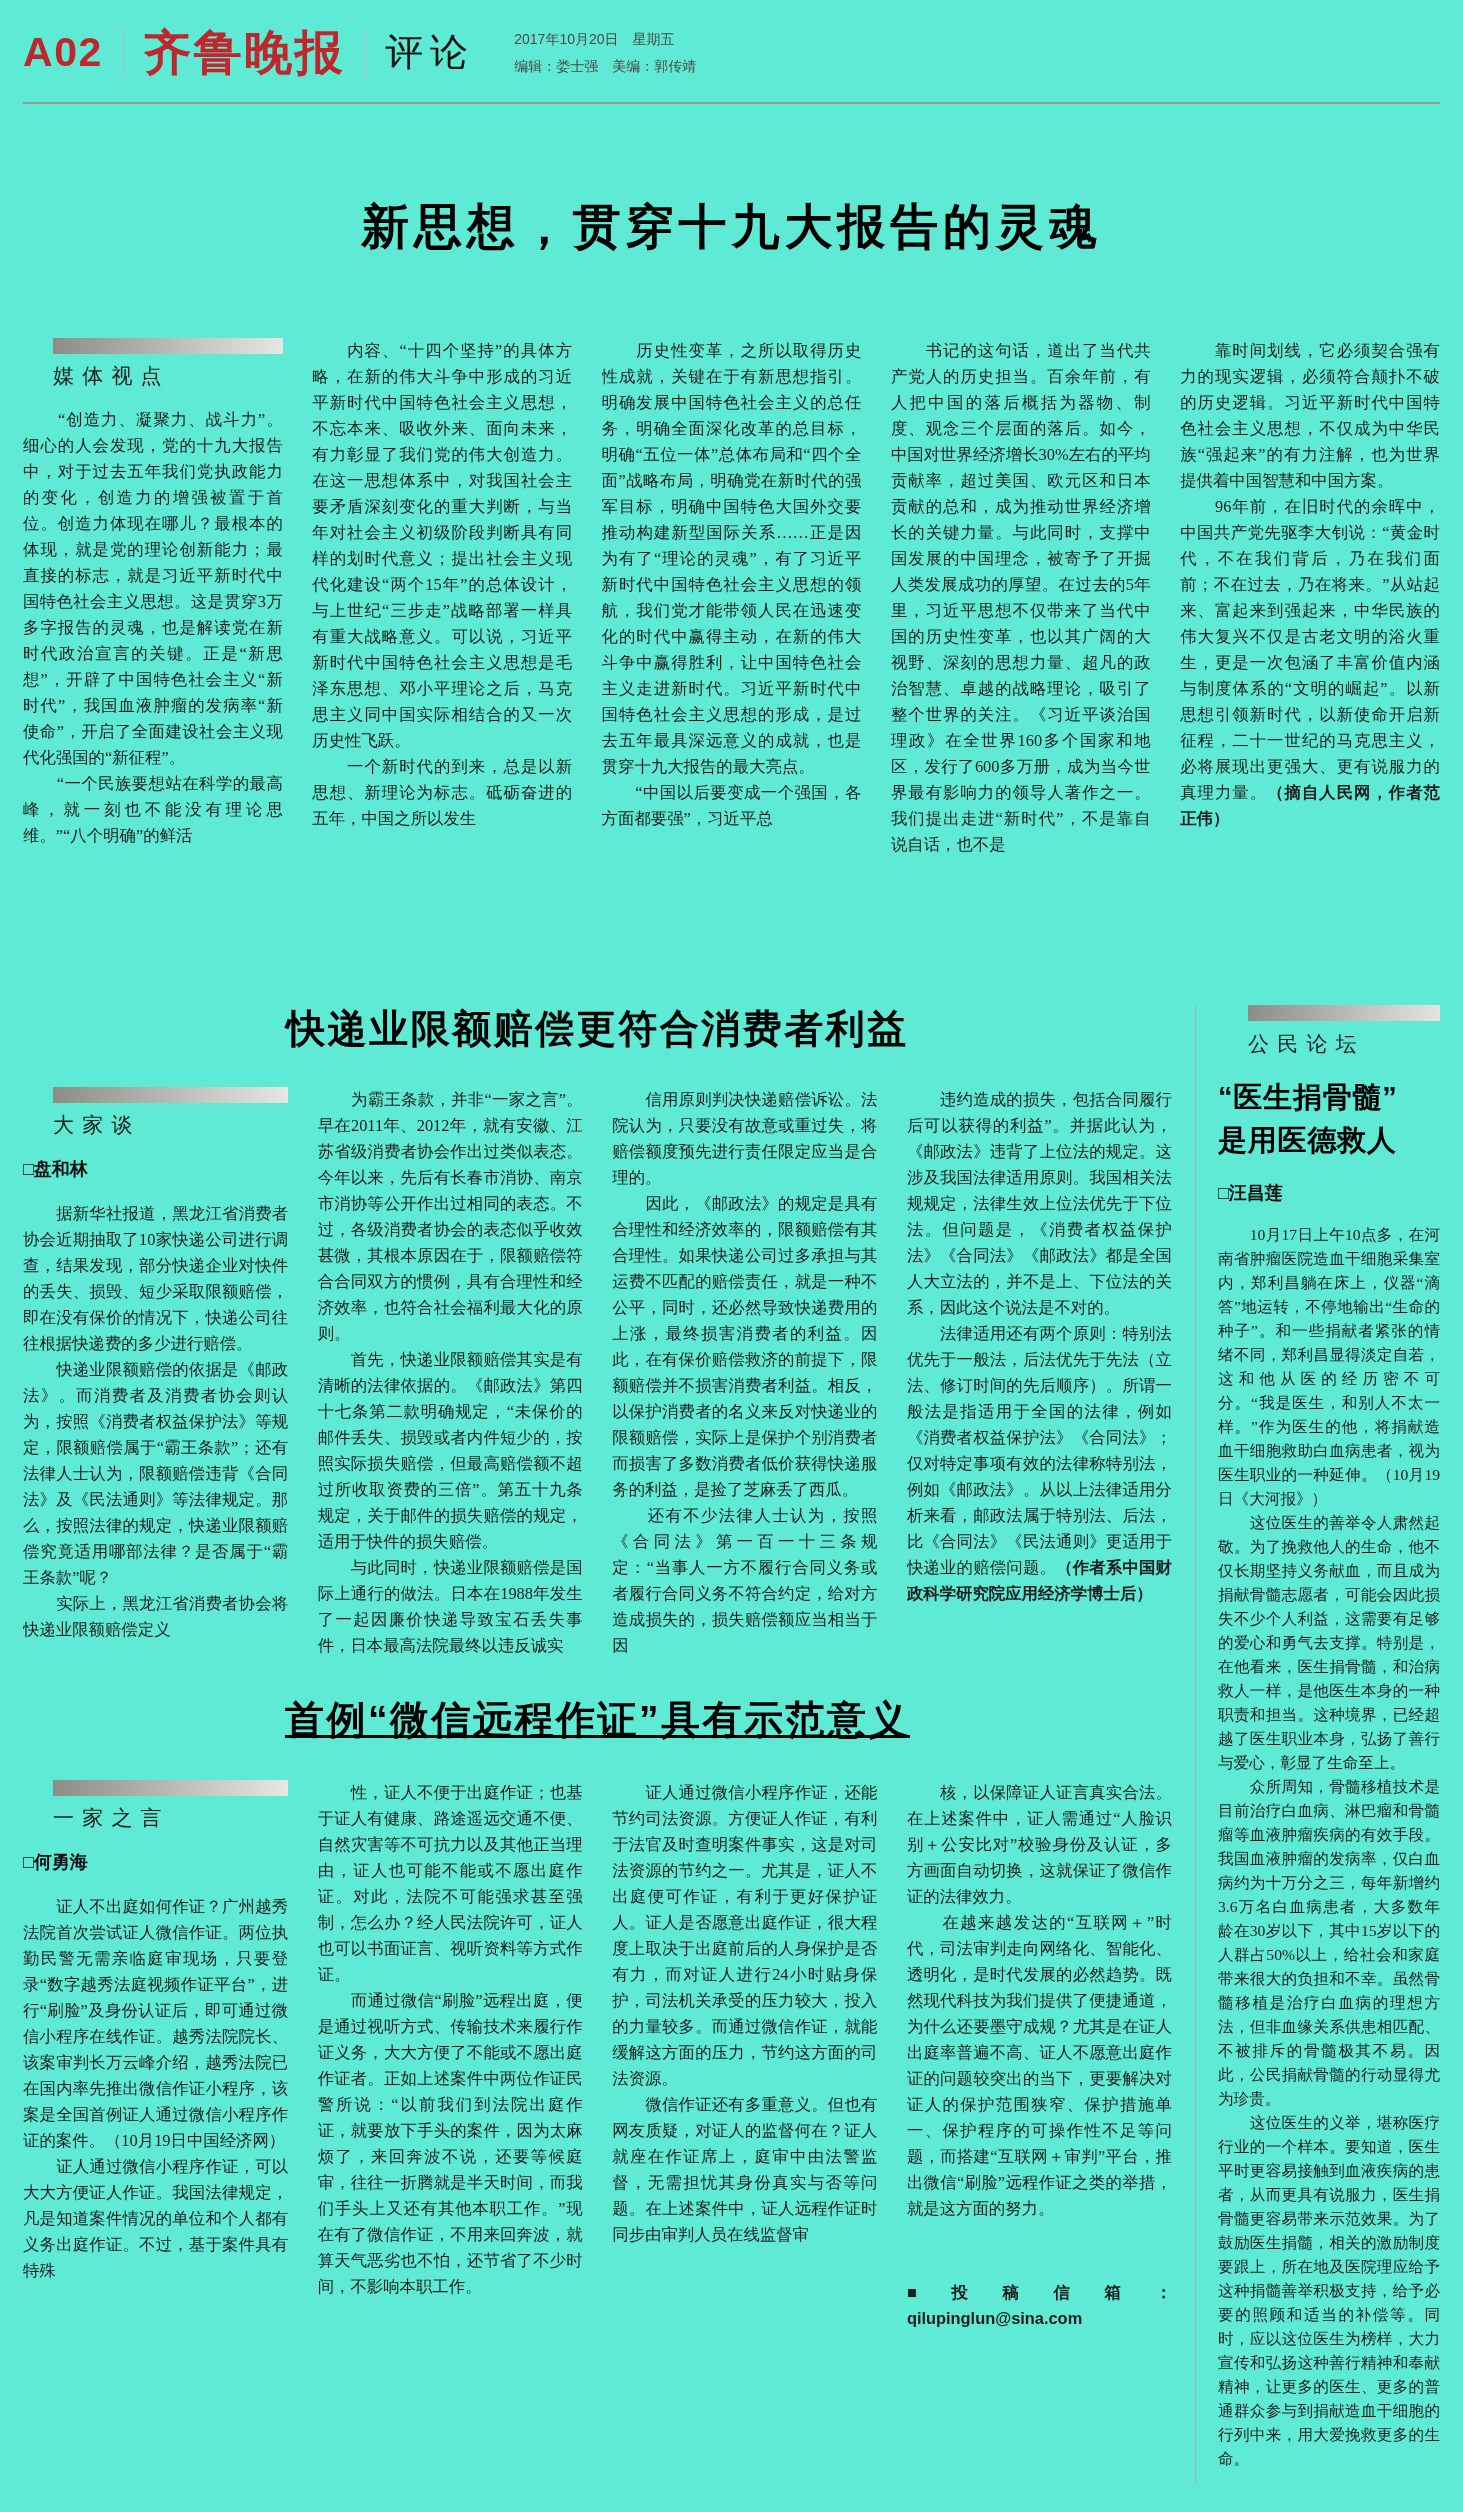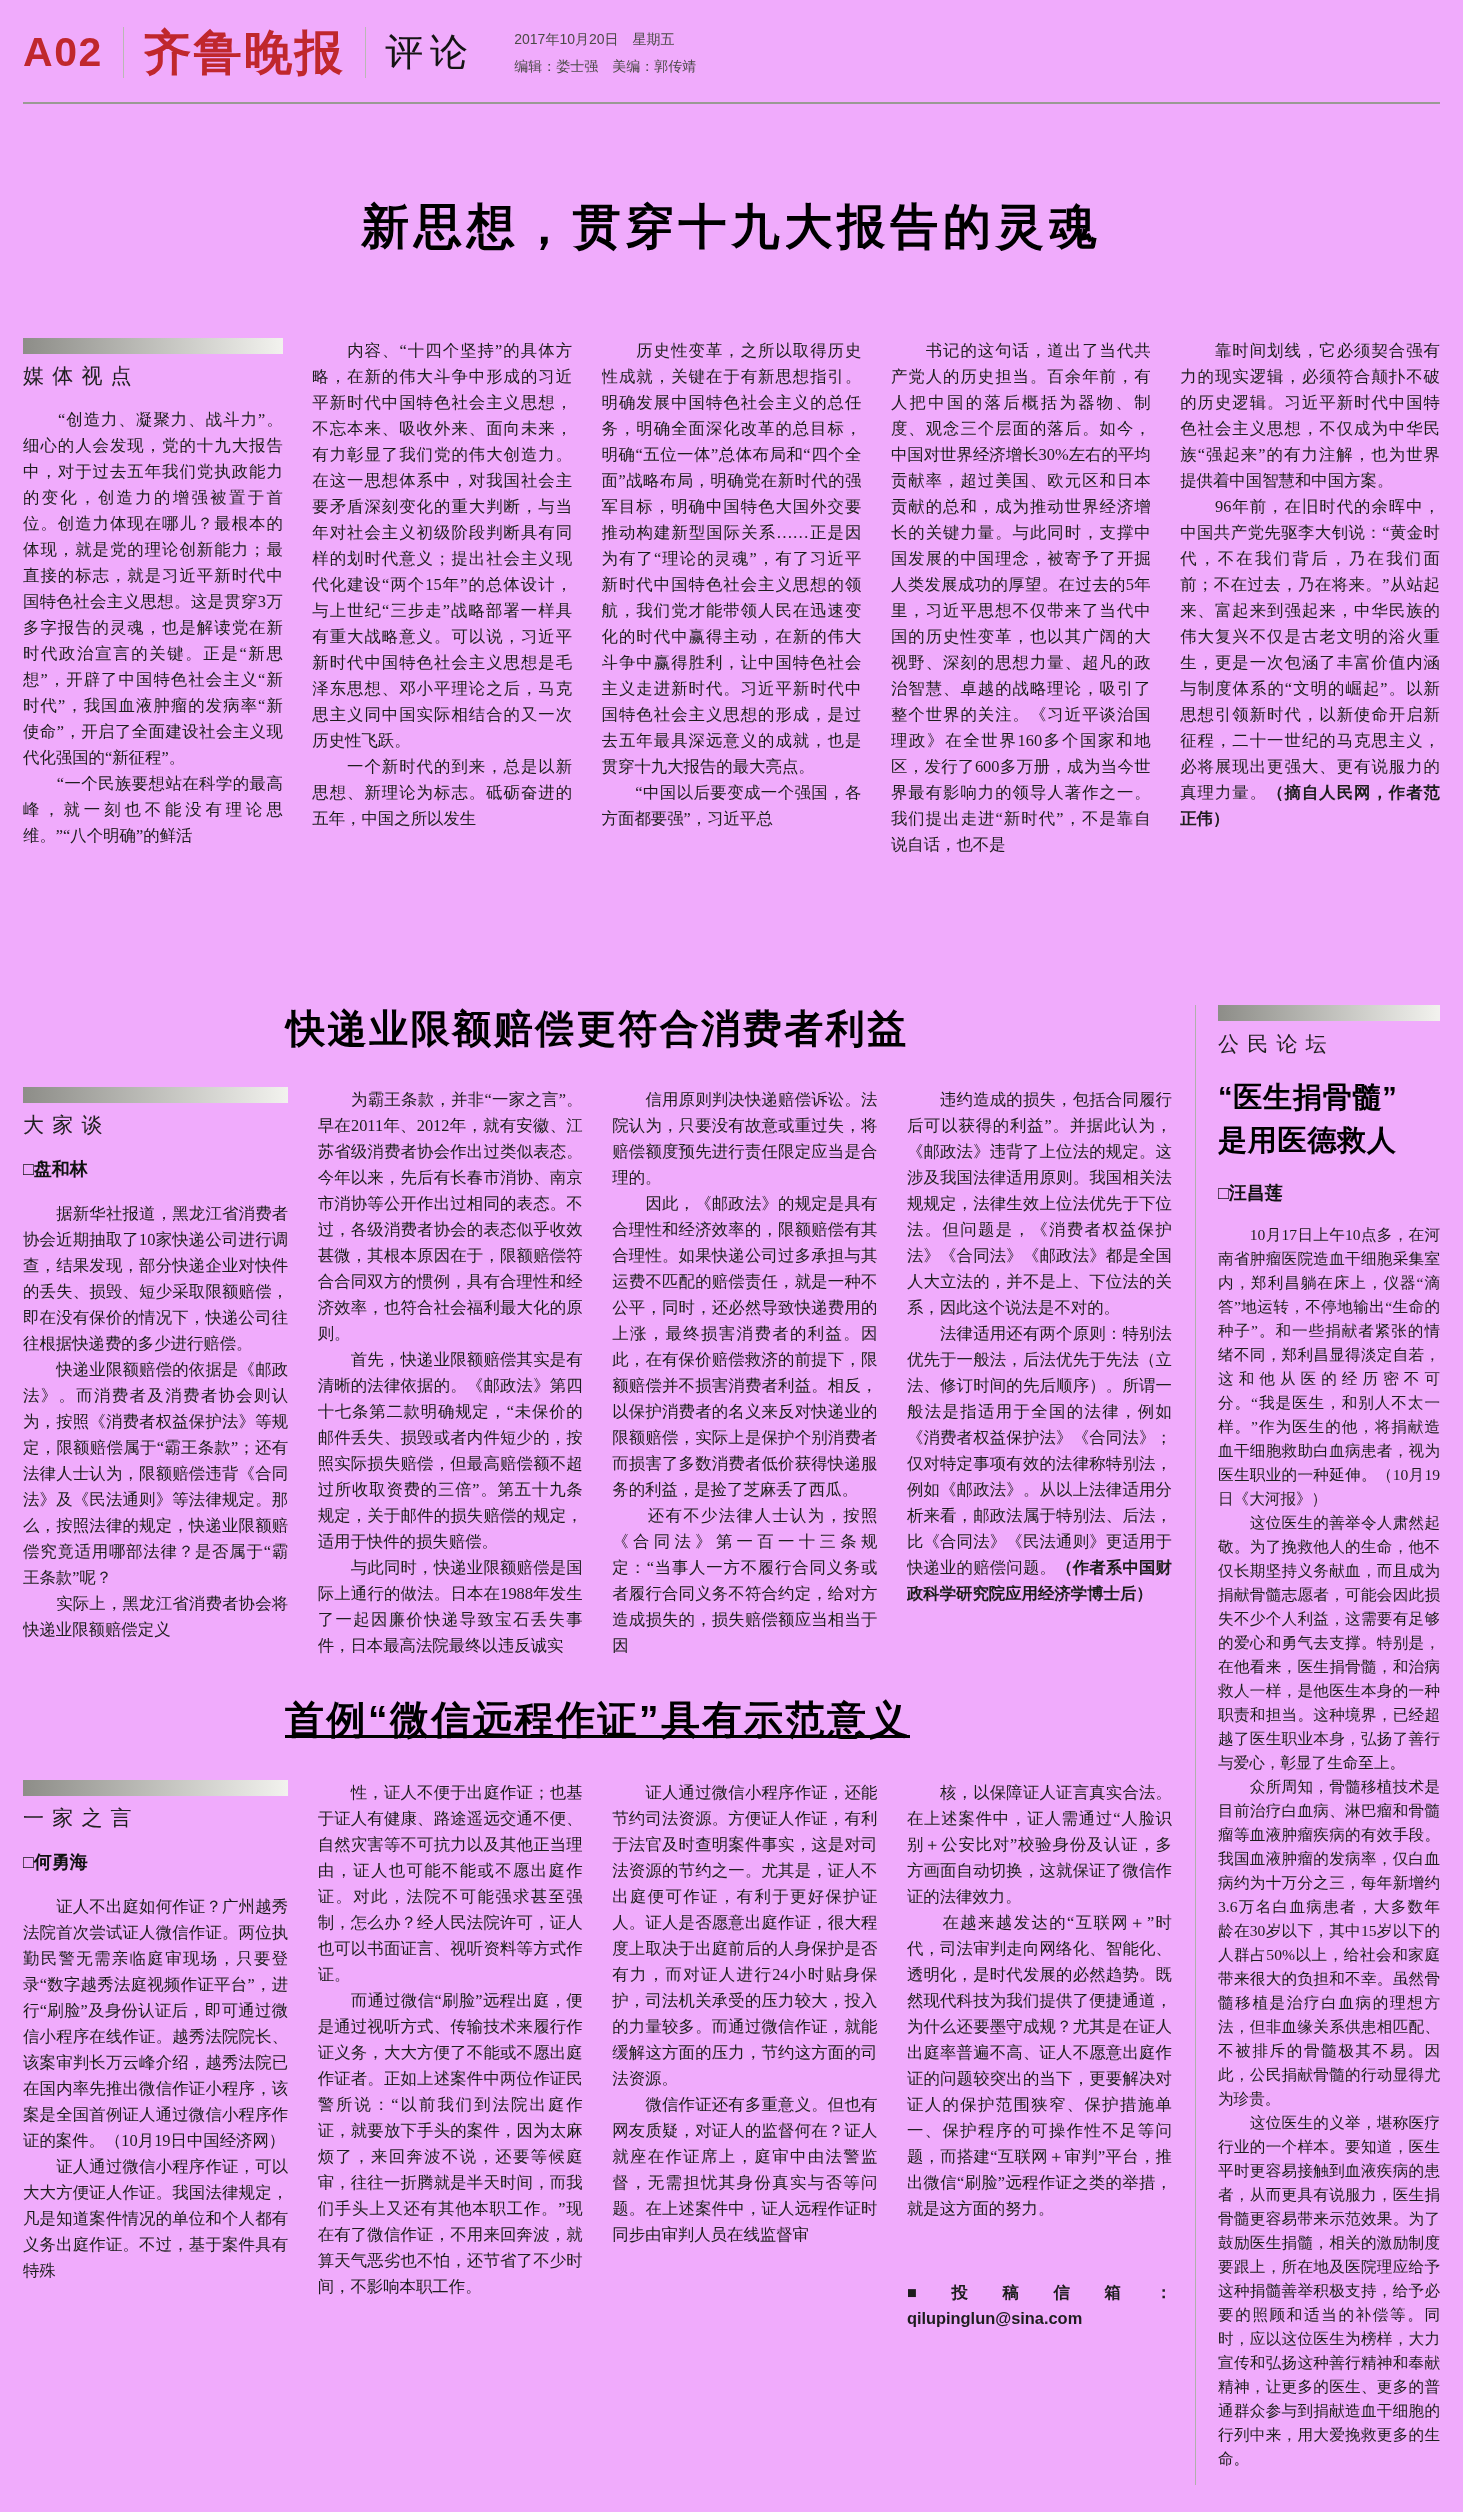--- a/index.html
+++ b/index.html
@@ -1,36 +1,36 @@
 <!DOCTYPE html>
 <html style="font-size:13px"><head>
 <meta charset="utf-8">
 <style>
   * { margin:0; padding:0; box-sizing:border-box; }
   html,body { background:#e9e9e5; }
   .page {
     position:relative; width:1463px; height:2512px; margin:0 auto;
-    background:#f0abfc; color:#1b1b1b; overflow:hidden;
+    background:#5eead4; color:#1b1b1b; overflow:hidden;
     font-family:"Liberation Serif","DejaVu Serif",serif;
   }
   
   .header { position:absolute; top:13px; left:23px; right:23px; height:79px;
             display:flex; align-items:center; gap:19.7px; }
   .page-num { font-family:"Liberation Sans","DejaVu Sans",sans-serif;
               font-weight:bold; font-size:41px; color:#c0272d; letter-spacing:1.6px; }
   .vline { width:0.8px; height:51px; background:#b9b9b4; }
   .masthead { font-weight:bold; font-size:48px; color:#c0272d; letter-spacing:2.5px;
               font-family:"Liberation Serif","DejaVu Serif",serif; }
   .section-title { font-size:38px; color:#141414; letter-spacing:6.6px; }
   .header-meta { font-size:14px; color:#4a4a46; line-height:1.9; margin-left:20px;
                  font-family:Liberation Sans, sans-serif; }
   .header-rule { position:absolute; top:102px; left:23px; right:23px; height:1.6px; background:#9a9a94; }
 
   
-  .col-label { width:100%; margin-bottom:18px; }
+  .col-label { width:100%; margin-bottom:18px;margin-left:30px; }
   .label-bar { height:16.4px; background:linear-gradient(to right,#8d8d88,#f2f2ee); margin-bottom:8.2px; }
   .label-text { font-size:21px; letter-spacing:8.2px; color:#202020; }
   .author { font-size:18px; font-weight:bold; margin:4.9px 0 19.7px 0; color:#111; }
   .btxt { white-space:pre-wrap; }
   .attr { font-weight:bold; }
   .col { flex:1; overflow:hidden; text-align:justify; font-size:16.4px; line-height:26px; color:#1d1d1d; }
   h1,h2,h3 { font-family:"Liberation Sans","DejaVu Sans",sans-serif; color:#000; }
 
   
   .a1-title { position:absolute; top:195px; left:0; right:0; text-align:center;

